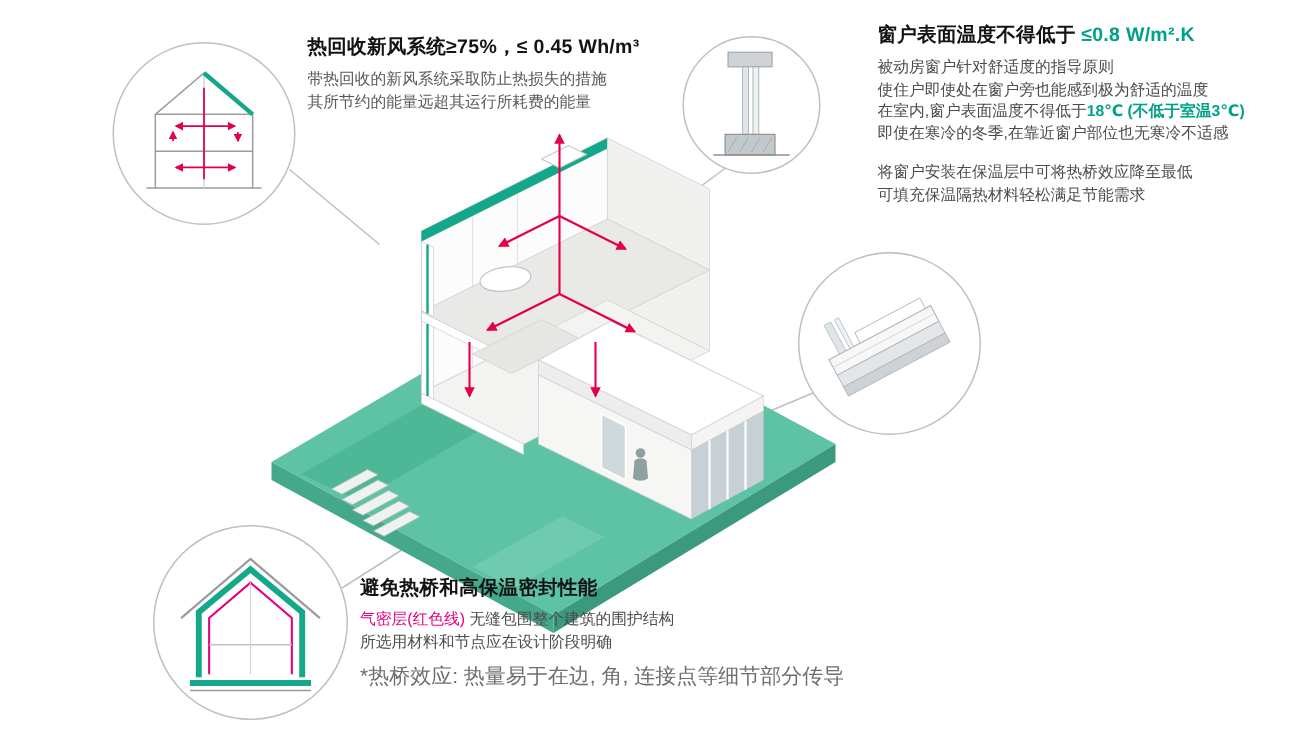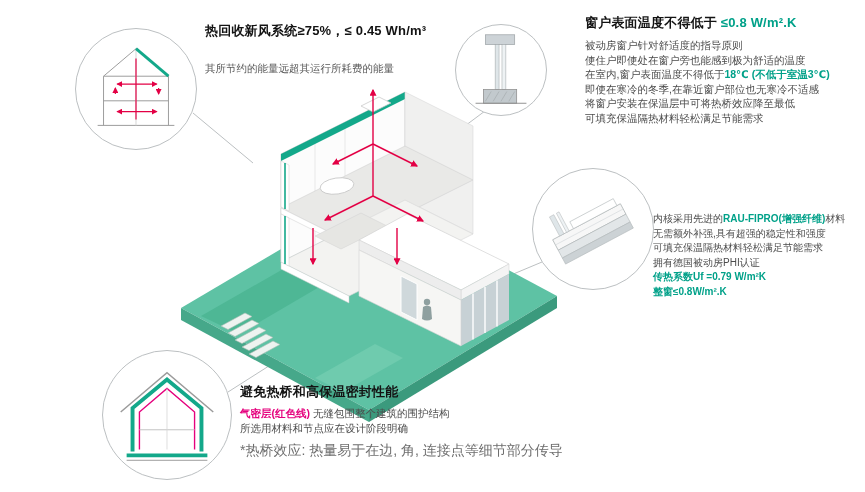--- a/index.html
+++ b/index.html
@@ -15,27 +15,27 @@
   .bubble-window-section{left:455px;top:24px;width:92px;height:92px}
   .bubble-profile{left:532px;top:168px;width:122px;height:122px}
   .bubble-thermal{left:102px;top:350px;width:130px;height:130px}
   .txt{position:absolute;z-index:4}
   .t-title{font-size:13px;font-weight:bold;color:#131313;letter-spacing:.2px}
   .t-body{font-size:10.5px;line-height:14.5px;color:#4c4c4c}
   .vent-block{left:205px;top:22px;width:262px}
   .vent-block .t-body{margin-top:6px;color:#585858}
   .window-block{left:585px;top:14px;width:275px}
   .window-block .t-body{margin-top:6px}
-  .window-block .para2{margin-top:0}
+  .window-block .para2{margin-top:12px}
   .frame-block{left:653px;top:212px;width:212px;font-size:10px;line-height:14.5px;color:#4c4c4c}
   .thermal-block{left:240px;top:383px;width:330px}
   .thermal-block .t-body{margin-top:5px}
   .thermal-block .para2{margin-top:8px}
   .teal-b{color:#00a189;font-weight:bold}
-  .magenta-b{color:#e5007d;font-weight:bold}
+  .magenta-b{color:#e5007d;font-weight:normal}
   .footnote{margin-top:7px;font-size:14px;color:#6e6e6e}
 </style>
 </head>
 <body>
 
 <div class="canvas">
 
   <svg class="connectors" width="865" height="492">
     <line x1="193" y1="113" x2="253" y2="163" stroke="#bcc0c2" stroke-width="1"></line>
     <line x1="489" y1="108" x2="430" y2="152" stroke="#bcc0c2" stroke-width="1"></line>
@@ -179,47 +179,39 @@
       <polyline points="37,100 37,62 65,38 93,62 93,100" stroke="#e5007d" stroke-width="1.4" fill="none"></polyline>
       <line x1="37" y1="80" x2="93" y2="80" stroke="#c2c2c2" stroke-width="1"></line>
       <line x1="65" y1="38" x2="65" y2="100" stroke="#d5d5d5" stroke-width="0.8"></line>
       <line x1="24" y1="111" x2="106" y2="111" stroke="#9b9b9b" stroke-width="1"></line>
     </svg>
   </figure>
 
   <section class="txt vent-block">
     <h3 class="t-title">热回收新风系统≥75%，≤ 0.45 Wh/m³</h3>
     <p class="t-body">
-      <br>
+      <span>带热回收的新风系统采取防止热损失的措施</span><br>
       <span>其所节约的能量远超其运行所耗费的能量</span>
     </p>
   </section>
 
   <section class="txt window-block">
     <h3 class="t-title"><span>窗户表面温度不得低于 </span><span class="teal-b">≤0.8 W/m².K</span></h3>
     <p class="t-body">
       <span>被动房窗户针对舒适度的指导原则</span><br>
       <span>使住户即使处在窗户旁也能感到极为舒适的温度</span><br>
       <span>在室内,窗户表面温度不得低于</span><span class="teal-b">18℃</span><span class="teal-b"> (不低于室温3℃)</span><br>
       <span>即使在寒冷的冬季,在靠近窗户部位也无寒冷不适感</span>
     </p>
     <p class="t-body para2">
       <span>将窗户安装在保温层中可将热桥效应降至最低</span><br>
       <span>可填充保温隔热材料轻松满足节能需求</span>
     </p>
   </section>
 
-  <section class="txt frame-block">
-    <span>内核采用先进的</span><span class="teal-b">RAU-FIPRO(增强纤维)</span><span>材料</span><br>
-    <span>无需额外补强,具有超强的稳定性和强度</span><br>
-    <span>可填充保温隔热材料轻松满足节能需求</span><br>
-    <span>拥有德国被动房PHI认证</span><br>
-    <span class="teal-b">传热系数Uf =0.79 W/m²K</span><br>
-    <span class="teal-b">整窗≤0.8W/m².K</span>
-  </section>
 
   <section class="txt thermal-block">
     <h3 class="t-title">避免热桥和高保温密封性能</h3>
     <p class="t-body">
       <span class="magenta-b">气密层(红色线)</span><span> 无缝包围整个建筑的围护结构</span><br>
       <span>所选用材料和节点应在设计阶段明确</span>
     </p>
     <p class="footnote">*热桥效应: 热量易于在边, 角, 连接点等细节部分传导</p>
   </section>
 

